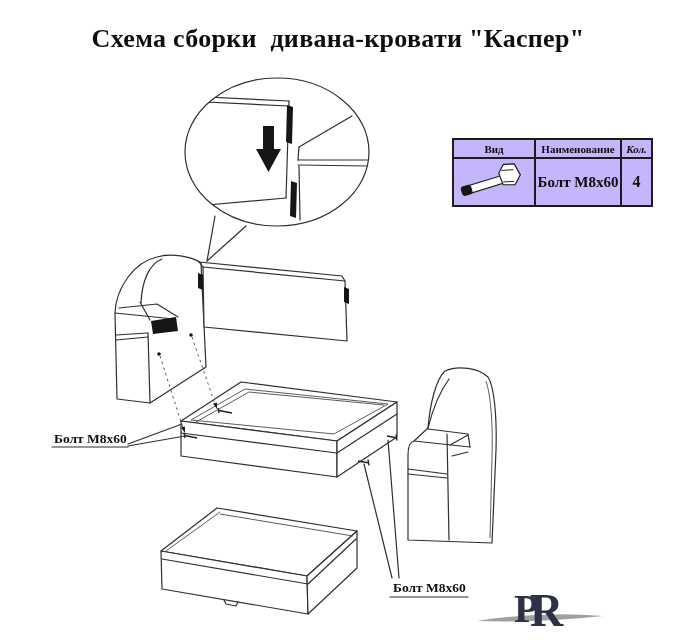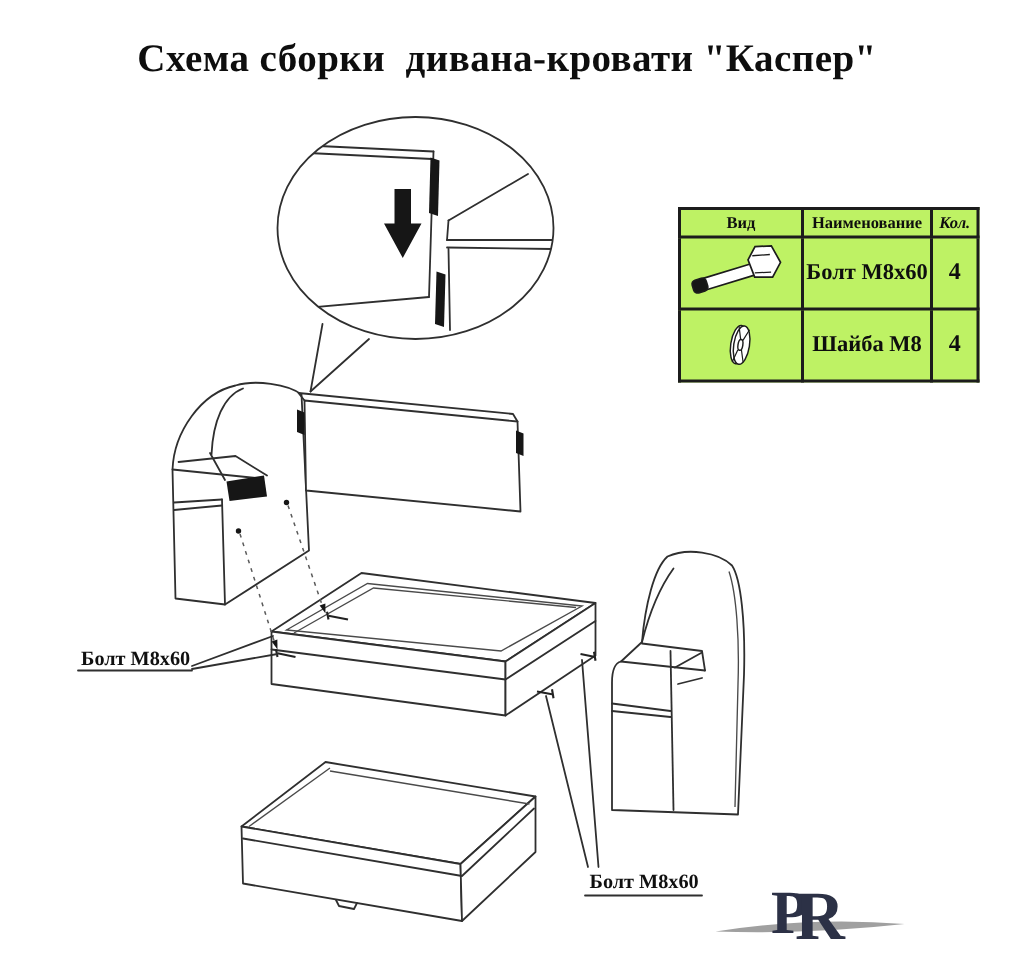--- a/index.html
+++ b/index.html
@@ -1,21 +1,21 @@
 <!DOCTYPE html>
 <html><head>
 <meta charset="utf-8">
 <style>
   html,body{margin:0;padding:0;background:#e8e8e8;}
   .canvas{position:relative;width:676px;height:640px;background:#fff;
           font-family:"Liberation Serif", serif;overflow:hidden;}
   .title{position:absolute;top:24px;left:0;width:100%;text-align:center;
          font-weight:bold;font-size:26px;color:#0e0e0e;letter-spacing:.3px;white-space:pre;}
   table.parts{position:absolute;left:452px;top:138px;border-collapse:collapse;
-              background:#bef264;table-layout:fixed;}
+              background:#c4b5fd;table-layout:fixed;}
   table.parts td,table.parts th{border:2px solid #1c1c1c;text-align:center;
               vertical-align:middle;padding:0;color:#0e0e0e;}
   table.parts th{font-size:11px;font-weight:bold;height:17px;}
   .col-view{width:80px;}
   .col-name{width:84px;}
   .col-qty{width:29px;font-style:italic;}
   td.name{font-size:15px;font-weight:bold;}
   td.qty{font-size:16px;font-weight:bold;}
   td.view{height:46px;}
   svg{display:block;}
@@ -174,30 +174,16 @@
             <rect x="14" y="20.5" width="38" height="9"></rect>
             <rect x="4" y="20" width="11" height="10" rx="3" fill="#161616"></rect>
             <polygon points="50,17 58,9 70,12 73,26 64,35 51,31"></polygon>
             <path d="M54,15 L67,18 M52,28 L64,31" fill="none" stroke-width="1"></path>
           </g>
         </svg>
       </td>
       <td class="name">Болт М8х60</td>
       <td class="qty">4</td>
     </tr>
-    <tr>
-      <td class="view">
-        <svg width="78" height="42" viewBox="0 0 40 52" style="margin:0 auto;">
-          <g transform="rotate(9 20 26)" stroke="#1c1c1c" stroke-width="1.2" fill="#fff">
-            <ellipse cx="18" cy="26" rx="6.5" ry="16"></ellipse>
-            <ellipse cx="20.5" cy="26" rx="6.5" ry="16"></ellipse>
-            <ellipse cx="19.5" cy="26" rx="2" ry="4.5"></ellipse>
-            <path d="M19,21.5 L16,11 M21,22 L25,12.5 M18,30.5 L15,41 M21,30 L24,40" fill="none" stroke-width="1"></path>
-          </g>
-        </svg>
-      </td>
-      <td class="name">Шайба М8</td>
-      <td class="qty">4</td>
-    </tr>
   </tbody>
     </table>
 
 </div>
 
 </body></html>

